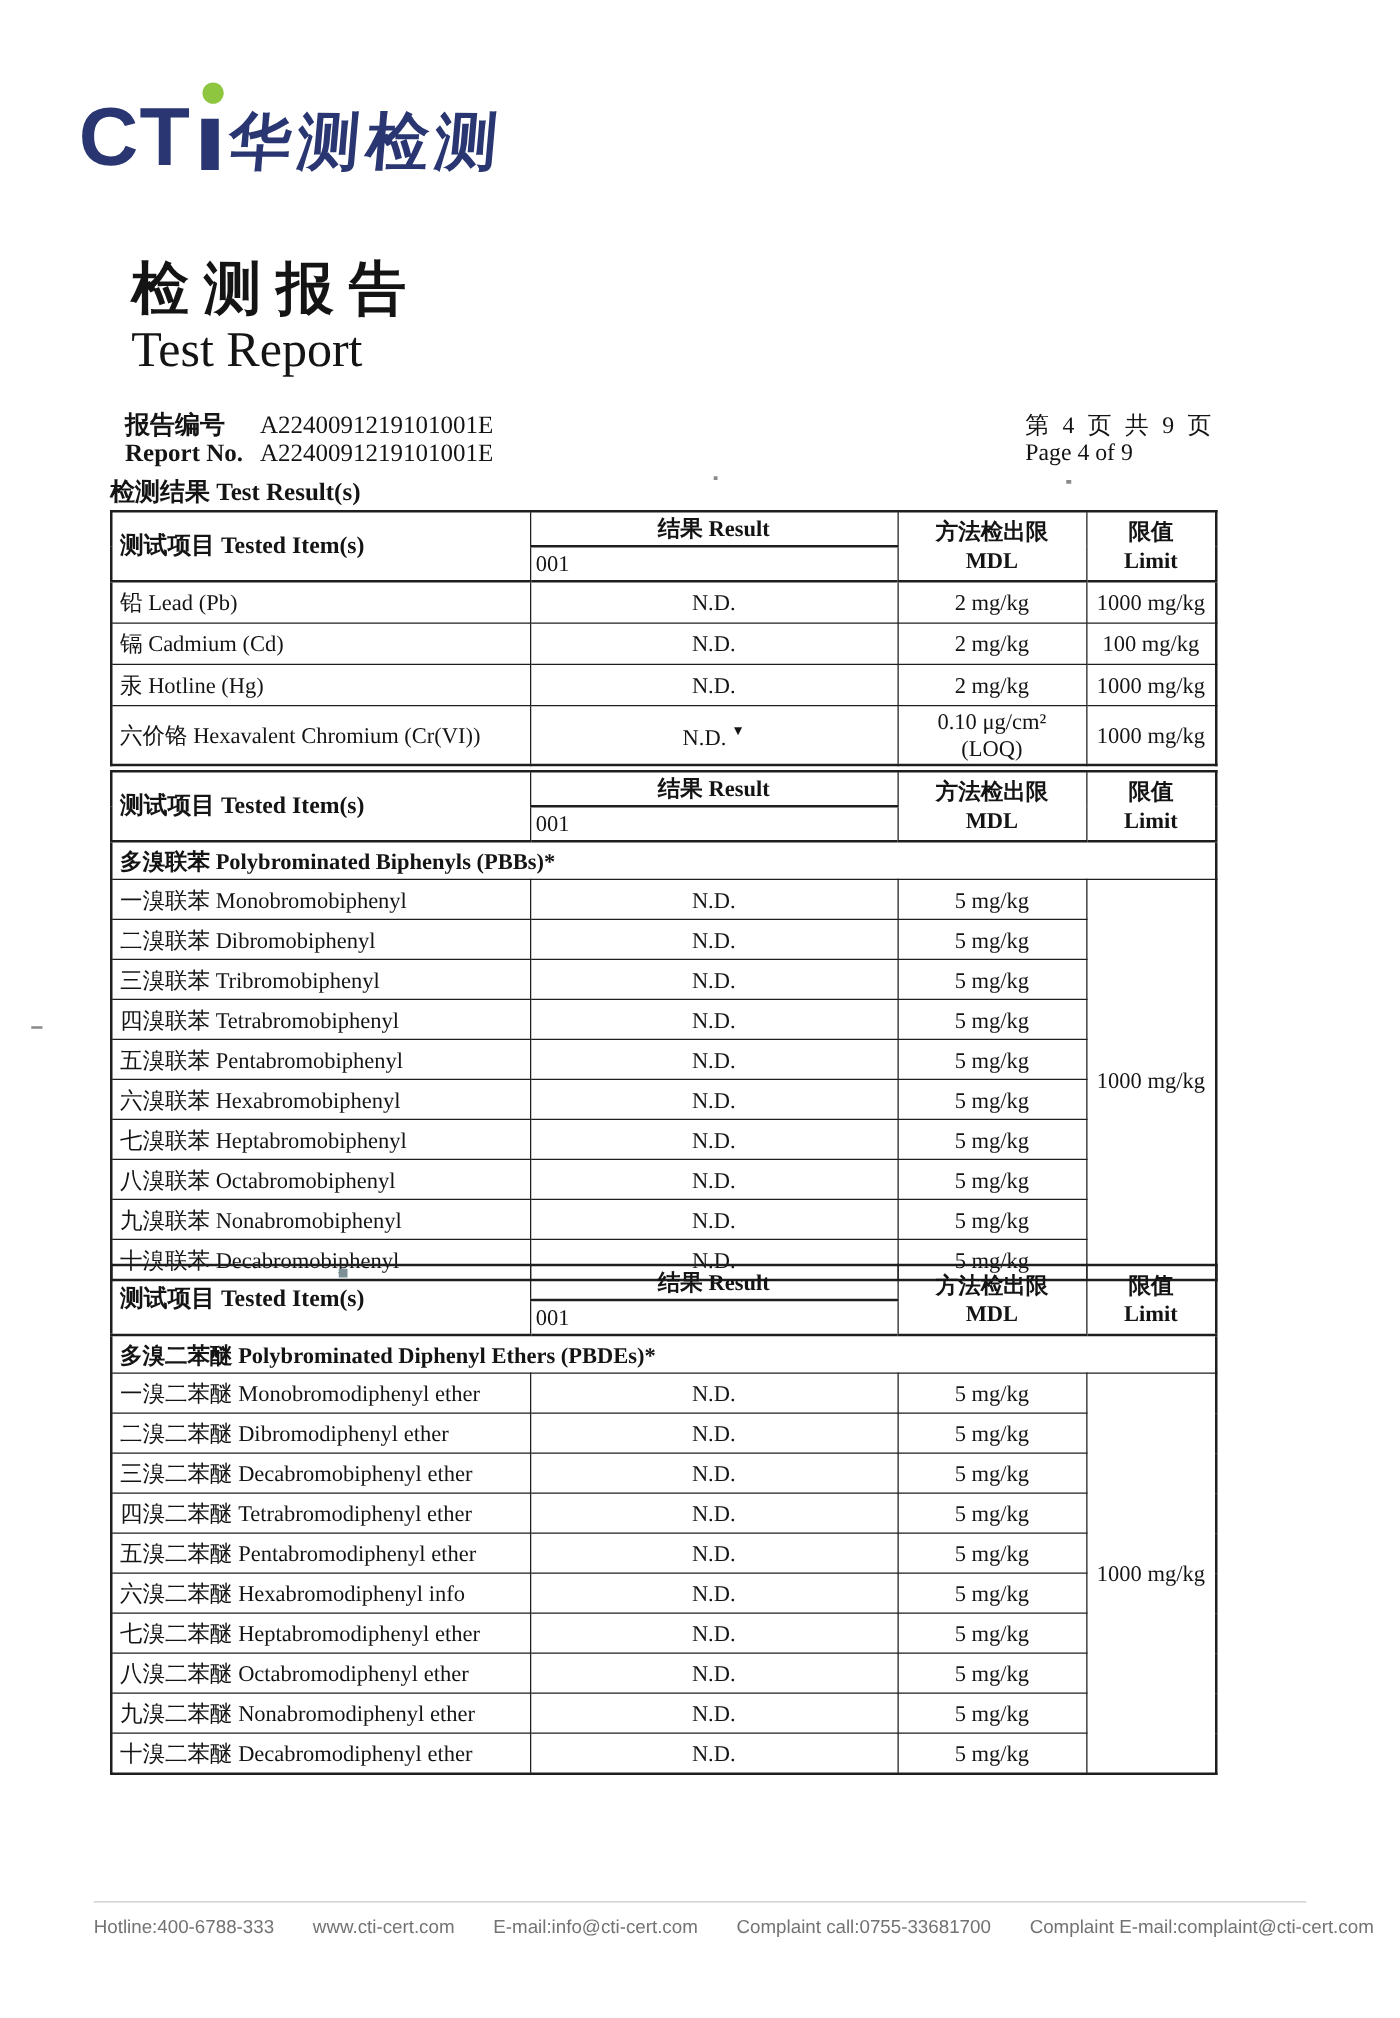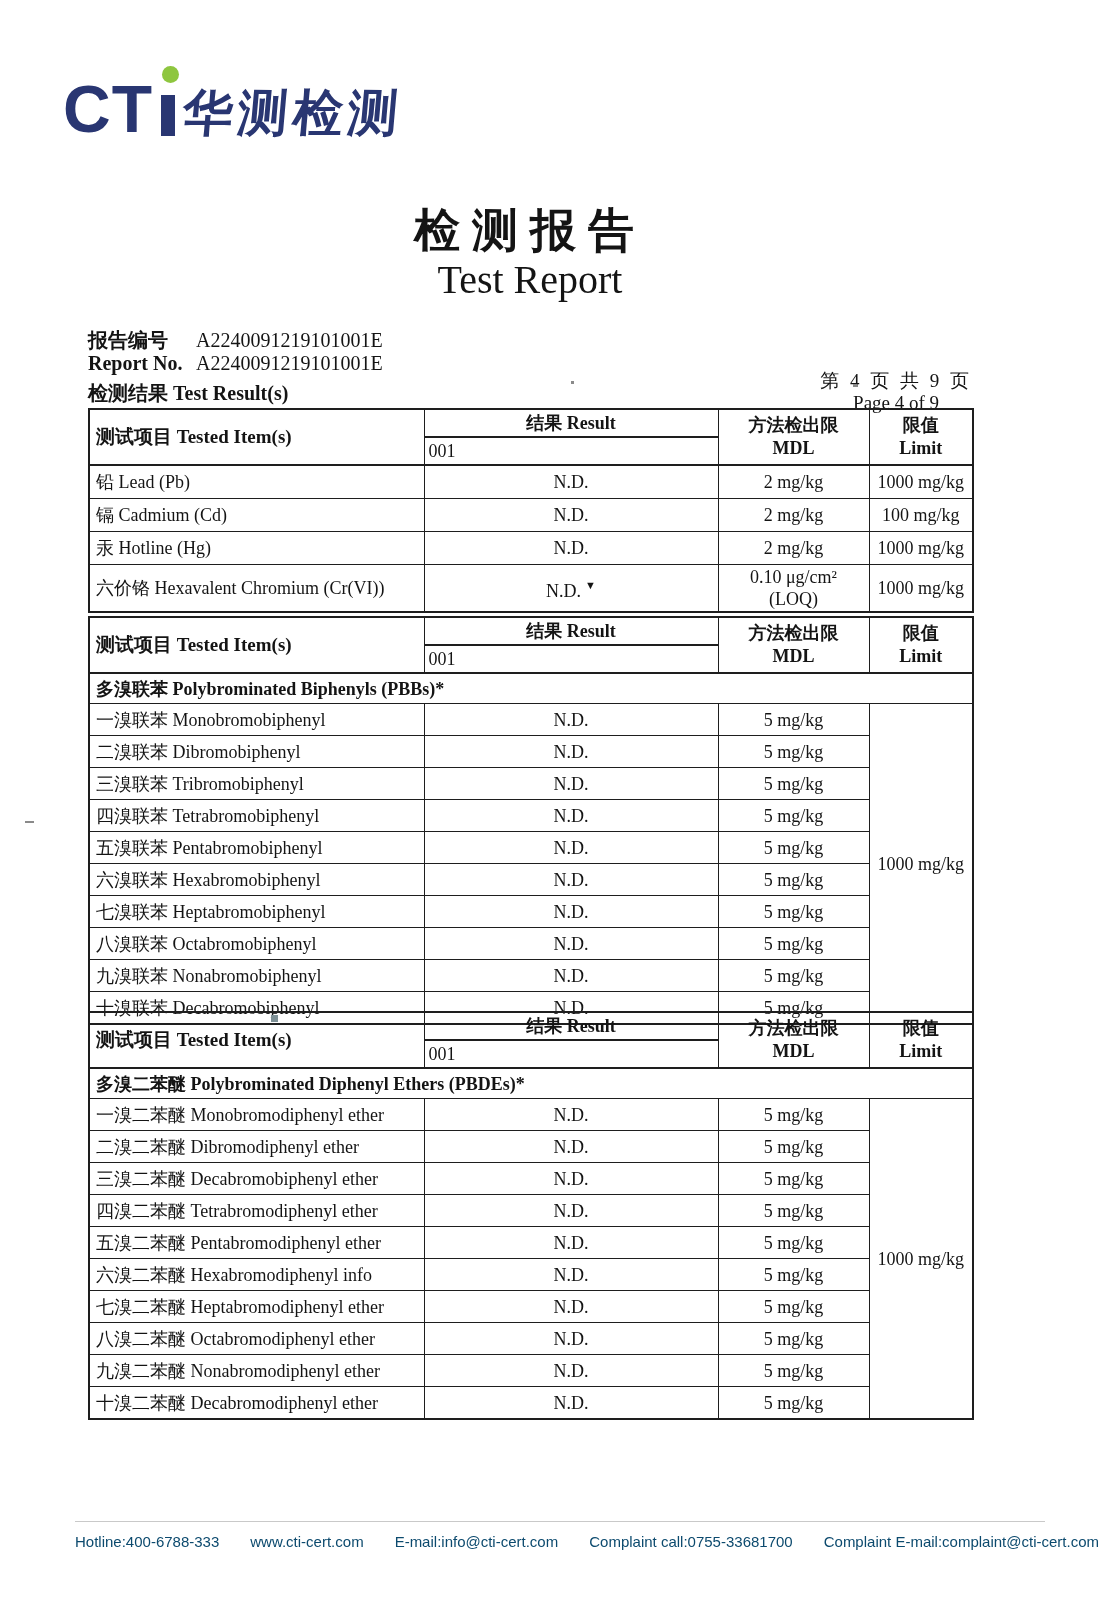--- a/index.html
+++ b/index.html
@@ -14,30 +14,30 @@
   .cti-text { position:absolute; left:0; top:16px; font-family:"Liberation Sans","DejaVu Sans",sans-serif;
               font-weight:800; font-size:66px; line-height:1; letter-spacing:1px; color:var(--navy,#293672); }
   .cti-i { position:absolute; left:97px; top:0; width:20px; height:80px; }
   .cti-stem { position:absolute; left:1px; top:35px; width:14px; height:41px; background:var(--navy,#293672); }
   .cti-dot { position:absolute; left:2px; top:6px; width:17px; height:17px; border-radius:50%; background:var(--green,#8ec63f); }
   .cn-text { position:absolute; left:120px; top:28px; font-family:"Liberation Sans","DejaVu Sans",sans-serif;
              font-weight:bold; font-size:50px; line-height:1; letter-spacing:5px; color:var(--navy,#293672);
              transform:skewX(-5deg); }
 
   
-  .title-wrap { position:absolute; left:88px; top:203px; width:884px; text-align:center; }
+  .title-wrap { position:absolute; left:105px; top:203px; width:884px; }
   .title-cn { font-size:46px; font-weight:bold; letter-spacing:12px; line-height:1.2; }
   .title-en { font-size:40px; font-weight:normal; line-height:1.1; }
 
   
   .info { position:absolute; left:88px; top:329px; width:884px; font-size:20px; }
-  .info-left { position:absolute; left:0; top:0; }
+  .info-left { position:absolute; left:12px; top:0; }
   .info-row { display:flex; line-height:23px; }
   .info-label { width:108px; font-weight:bold; }
-  .info-right { position:absolute; right:0; top:1px; text-align:center;margin-top:40px; }
+  .info-right { position:absolute; right:0; top:1px; text-align:left; }
   .page-cn { font-size:19px; letter-spacing:3px; line-height:22px; }
   .page-en { font-size:19px; line-height:22px; }
 
   .section-title { position:absolute; left:88px; top:380px; font-size:20px; font-weight:bold; }
 
   
   .tbl-wrap { position:absolute; left:88px; }
   .t1 { top:408px; } .t2 { top:616px; } .t3 { top:1011px; }
   table.report-table { border-collapse:collapse; table-layout:fixed; width:884px;
                        border:2px solid #1e1e1e; }
@@ -54,21 +54,21 @@
   .item-cell { padding-left:6px !important; }
   .t1 .data-row td { height:30px;margin-top:20px; }
   .t2 .data-row td, .t3 .data-row td { height:29px; }
   .limit-merged { vertical-align:middle; }
   sup.mark { font-size:11px; margin-left:4px; position:relative; top:-1px; }
 
   
   .footer { position:absolute; left:75px; top:1521px; width:970px;
             border-top:1px solid #c9c9c9; padding-top:11px;
             font-family:"Liberation Sans","DejaVu Sans",sans-serif;
-            font-size:15px; color:#0c4a6e; display:flex; gap:31px; white-space:nowrap; }
+            font-size:15px; color:#737373; display:flex; gap:31px; white-space:nowrap; }
 
   
   .speck { position:absolute; background:#8a8a8a; }
   .speck-a { left:571px; top:381px; width:3px; height:3px; }
   .speck-b { left:853px; top:384px; width:4px; height:3px; }
   .dash-artifact { position:absolute; left:25px; top:821px; width:9px; height:2px; background:#8a8a8a; }
   .square-artifact { position:absolute; left:271px; top:1015px; width:7px; height:7px; background:#7d9096; }
 </style>
 </head>
 <body>

